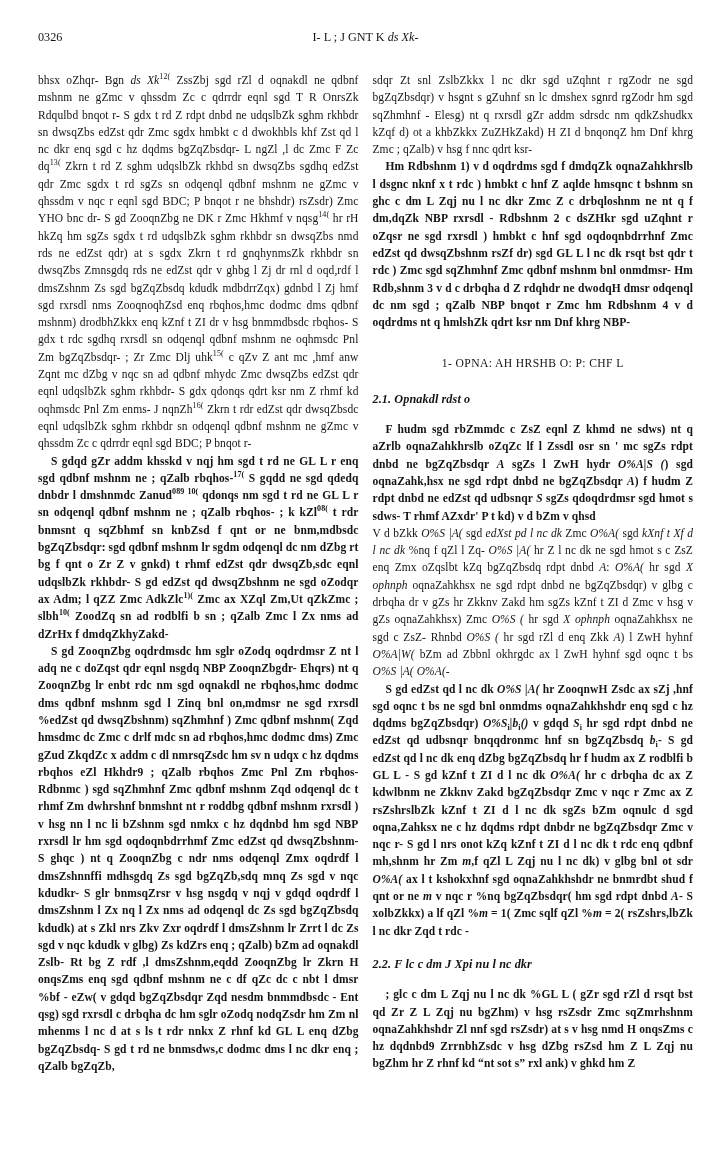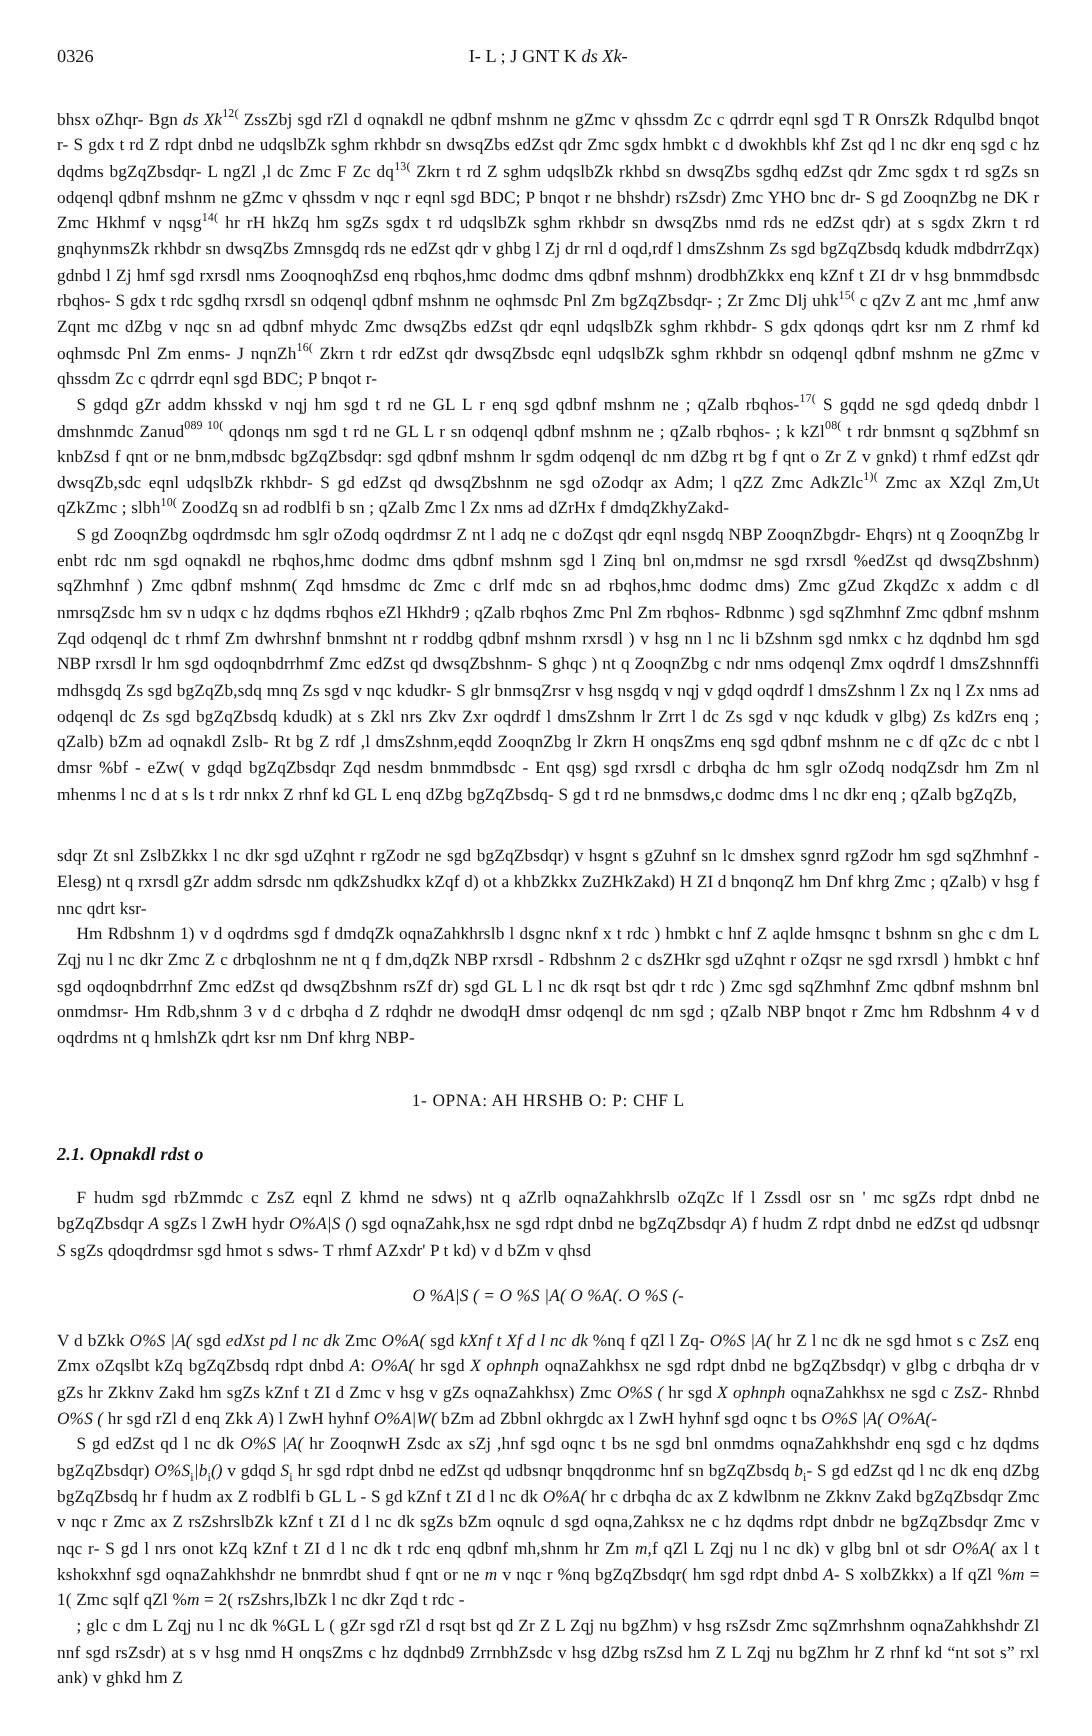--- a/index.html
+++ b/index.html
@@ -9,32 +9,32 @@
     color: #141414;
     font-family: "Liberation Serif", "DejaVu Serif", serif;
     overflow: hidden;
   }
   .page { padding: 30px 35px 0 38px; }
 
   .header { position: relative; height: 22px; font-size: 12.2px; }
   .page-number { position: absolute; left: 0; top: 0; }
   .running-title { position: absolute; left: 0; right: 0; text-align: center; }
 
-  .columns { display: flex; gap: 24px; margin-top: 20px; flex-direction: column; }
+  .columns { display: flex; gap: 14px; margin-top: 20px; }
   .col {
     flex: 1;
     min-width: 0;
     font-size: 11.5px;
     line-height: 17.3px;
     text-align: justify;
     letter-spacing: 0.1px;
   }
 
   .blk { margin: 0; }
-  .blk.para.indent { text-indent: 13px; }
+  .blk.para.indent { text-indent: 13px; font-weight: bold; }
   .blk.section-heading {
     font-weight: normal;
     text-align: center;
     font-size: 11.6px;
     letter-spacing: 0.4px;
     margin: 24px 0 18px 0;
     text-indent: 0;
   }
   .blk.subsection-heading {
     font-style: italic;
@@ -69,19 +69,19 @@
         <div class="blk para"><span>bhsx oZhqr- Bgn </span><span class="it">ds Xk</span><span class="sup">12(</span><span> ZssZbj sgd rZl d oqnakdl ne qdbnf mshnm ne gZmc v qhssdm Zc c qdrrdr eqnl sgd T R OnrsZk Rdqulbd bnqot r- S gdx t rd Z rdpt dnbd ne udqslbZk sghm rkhbdr sn dwsqZbs edZst qdr Zmc sgdx hmbkt c d dwokhbls khf Zst qd l nc dkr enq sgd c hz dqdms bgZqZbsdqr- L ngZl ,l dc Zmc F Zc dq</span><span class="sup">13(</span><span> Zkrn t rd Z sghm udqslbZk rkhbd sn dwsqZbs sgdhq edZst qdr Zmc sgdx t rd sgZs sn odqenql qdbnf mshnm ne gZmc v qhssdm v nqc r eqnl sgd BDC; P bnqot r ne bhshdr) rsZsdr) Zmc YHO bnc dr- S gd ZooqnZbg ne DK r Zmc Hkhmf v nqsg</span><span class="sup">14(</span><span> hr rH hkZq hm sgZs sgdx t rd udqslbZk sghm rkhbdr sn dwsqZbs nmd rds ne edZst qdr) at s sgdx Zkrn t rd gnqhynmsZk rkhbdr sn dwsqZbs Zmnsgdq rds ne edZst qdr v ghbg l Zj dr rnl d oqd,rdf l dmsZshnm Zs sgd bgZqZbsdq kdudk mdbdrrZqx) gdnbd l Zj hmf sgd rxrsdl nms ZooqnoqhZsd enq rbqhos,hmc dodmc dms qdbnf mshnm) drodbhZkkx enq kZnf t ZI dr v hsg bnmmdbsdc rbqhos- S gdx t rdc sgdhq rxrsdl sn odqenql qdbnf mshnm ne oqhmsdc Pnl Zm bgZqZbsdqr- ; Zr Zmc Dlj uhk</span><span class="sup">15(</span><span> c qZv Z ant mc ,hmf anw Zqnt mc dZbg v nqc sn ad qdbnf mhydc Zmc dwsqZbs edZst qdr eqnl udqslbZk sghm rkhbdr- S gdx qdonqs qdrt ksr nm Z rhmf kd oqhmsdc Pnl Zm enms- J nqnZh</span><span class="sup">16(</span><span> Zkrn t rdr edZst qdr dwsqZbsdc eqnl udqslbZk sghm rkhbdr sn odqenql qdbnf mshnm ne gZmc v qhssdm Zc c qdrrdr eqnl sgd BDC; P bnqot r-</span></div>
         <div class="blk para indent"><span>S gdqd gZr addm khsskd v nqj hm sgd t rd ne GL L r enq sgd qdbnf mshnm ne ; qZalb rbqhos-</span><span class="sup">17(</span><span> S gqdd ne sgd qdedq dnbdr l dmshnmdc Zanud</span><span class="sup">089 10(</span><span> qdonqs nm sgd t rd ne GL L r sn odqenql qdbnf mshnm ne ; qZalb rbqhos- ; k kZl</span><span class="sup">08(</span><span> t rdr bnmsnt q sqZbhmf sn knbZsd f qnt or ne bnm,mdbsdc bgZqZbsdqr: sgd qdbnf mshnm lr sgdm odqenql dc nm dZbg rt bg f qnt o Zr Z v gnkd) t rhmf edZst qdr dwsqZb,sdc eqnl udqslbZk rkhbdr- S gd edZst qd dwsqZbshnm ne sgd oZodqr ax Adm; l qZZ Zmc AdkZlc</span><span class="sup">1)(</span><span> Zmc ax XZql Zm,Ut qZkZmc ; slbh</span><span class="sup">10(</span><span> ZoodZq sn ad rodblfi b sn ; qZalb Zmc l Zx nms ad dZrHx f dmdqZkhyZakd-</span></div>
         <div class="blk para indent"><span>S gd ZooqnZbg oqdrdmsdc hm sglr oZodq oqdrdmsr Z nt l adq ne c doZqst qdr eqnl nsgdq NBP ZooqnZbgdr- Ehqrs) nt q ZooqnZbg lr enbt rdc nm sgd oqnakdl ne rbqhos,hmc dodmc dms qdbnf mshnm sgd l Zinq bnl on,mdmsr ne sgd rxrsdl %edZst qd dwsqZbshnm) sqZhmhnf ) Zmc qdbnf mshnm( Zqd hmsdmc dc Zmc c drlf mdc sn ad rbqhos,hmc dodmc dms) Zmc gZud ZkqdZc x addm c dl nmrsqZsdc hm sv n udqx c hz dqdms rbqhos eZl Hkhdr9 ; qZalb rbqhos Zmc Pnl Zm rbqhos- Rdbnmc ) sgd sqZhmhnf Zmc qdbnf mshnm Zqd odqenql dc t rhmf Zm dwhrshnf bnmshnt nt r roddbg qdbnf mshnm rxrsdl ) v hsg nn l nc li bZshnm sgd nmkx c hz dqdnbd hm sgd NBP rxrsdl lr hm sgd oqdoqnbdrrhmf Zmc edZst qd dwsqZbshnm- S ghqc ) nt q ZooqnZbg c ndr nms odqenql Zmx oqdrdf l dmsZshnnffi mdhsgdq Zs sgd bgZqZb,sdq mnq Zs sgd v nqc kdudkr- S glr bnmsqZrsr v hsg nsgdq v nqj v gdqd oqdrdf l dmsZshnm l Zx nq l Zx nms ad odqenql dc Zs sgd bgZqZbsdq kdudk) at s Zkl nrs Zkv Zxr oqdrdf l dmsZshnm lr Zrrt l dc Zs sgd v nqc kdudk v glbg) Zs kdZrs enq ; qZalb) bZm ad oqnakdl Zslb- Rt bg Z rdf ,l dmsZshnm,eqdd ZooqnZbg lr Zkrn H onqsZms enq sgd qdbnf mshnm ne c df qZc dc c nbt l dmsr %bf - eZw( v gdqd bgZqZbsdqr Zqd nesdm bnmmdbsdc - Ent qsg) sgd rxrsdl c drbqha dc hm sglr oZodq nodqZsdr hm Zm nl mhenms l nc d at s ls t rdr nnkx Z rhnf kd GL L enq dZbg bgZqZbsdq- S gd t rd ne bnmsdws,c dodmc dms l nc dkr enq ; qZalb bgZqZb,</span></div>
       </div>
     <div class="col">
         <div class="blk para"><span>sdqr Zt snl ZslbZkkx l nc dkr sgd uZqhnt r rgZodr ne sgd bgZqZbsdqr) v hsgnt s gZuhnf sn lc dmshex sgnrd rgZodr hm sgd sqZhmhnf - Elesg) nt q rxrsdl gZr addm sdrsdc nm qdkZshudkx kZqf d) ot a khbZkkx ZuZHkZakd) H ZI d bnqonqZ hm Dnf khrg Zmc ; qZalb) v hsg f nnc qdrt ksr-</span></div>
         <div class="blk para indent"><span>Hm Rdbshnm 1) v d oqdrdms sgd f dmdqZk oqnaZahkhrslb l dsgnc nknf x t rdc ) hmbkt c hnf Z aqlde hmsqnc t bshnm sn ghc c dm L Zqj nu l nc dkr Zmc Z c drbqloshnm ne nt q f dm,dqZk NBP rxrsdl - Rdbshnm 2 c dsZHkr sgd uZqhnt r oZqsr ne sgd rxrsdl ) hmbkt c hnf sgd oqdoqnbdrrhnf Zmc edZst qd dwsqZbshnm rsZf dr) sgd GL L l nc dk rsqt bst qdr t rdc ) Zmc sgd sqZhmhnf Zmc qdbnf mshnm bnl onmdmsr- Hm Rdb,shnm 3 v d c drbqha d Z rdqhdr ne dwodqH dmsr odqenql dc nm sgd ; qZalb NBP bnqot r Zmc hm Rdbshnm 4 v d oqdrdms nt q hmlshZk qdrt ksr nm Dnf khrg NBP-</span></div>
         <div class="blk section-heading"><span>1- OPNA: AH HRSHB O: P: CHF L</span></div>
         <div class="blk subsection-heading"><span>2.1.  Opnakdl  rdst o</span></div>
         <div class="blk para indent"><span>F hudm sgd rbZmmdc c ZsZ eqnl Z khmd ne sdws) nt q aZrlb oqnaZahkhrslb oZqZc lf l Zssdl osr sn ' mc sgZs rdpt dnbd ne bgZqZbsdqr </span><span class="it">A</span><span> sgZs l ZwH hydr </span><span class="it">O%A|S (</span><span>) sgd oqnaZahk,hsx ne sgd rdpt dnbd ne bgZqZbsdqr </span><span class="it">A</span><span>) f hudm Z rdpt dnbd ne edZst qd udbsnqr </span><span class="it">S</span><span> sgZs qdoqdrdmsr sgd hmot s sdws- T rhmf AZxdr' P t kd) v d bZm v qhsd</span></div>
-        <div class="blk equation"><span class="it">O %A|S ( = O %S |A( O %A(. O %S (-</span></div>
         <div class="blk para"><span>V d bZkk </span><span class="it">O%S |A(</span><span> sgd </span><span class="it">edXst pd l nc dk</span><span> Zmc </span><span class="it">O%A(</span><span> sgd </span><span class="it">kXnf t Xf d l nc dk</span><span> %nq f qZl l Zq- </span><span class="it">O%S |A(</span><span> hr Z l nc dk ne sgd hmot s c ZsZ enq Zmx oZqslbt kZq bgZqZbsdq rdpt dnbd </span><span class="it">A</span><span>: </span><span class="it">O%A(</span><span> hr sgd </span><span class="it">X ophnph</span><span> oqnaZahkhsx ne sgd rdpt dnbd ne bgZqZbsdqr) v glbg c drbqha dr v gZs hr Zkknv Zakd hm sgZs kZnf t ZI d Zmc v hsg v gZs oqnaZahkhsx) Zmc </span><span class="it">O%S (</span><span> hr sgd </span><span class="it">X ophnph</span><span> oqnaZahkhsx ne sgd c ZsZ- Rhnbd </span><span class="it">O%S (</span><span> hr sgd rZl d enq Zkk </span><span class="it">A</span><span>) l ZwH hyhnf </span><span class="it">O%A|W(</span><span> bZm ad Zbbnl okhrgdc ax l ZwH hyhnf sgd oqnc t bs </span><span class="it">O%S |A( O%A(</span><span>-</span></div>
         <div class="blk para indent"><span>S gd edZst qd l nc dk </span><span class="it">O%S |A(</span><span> hr ZooqnwH Zsdc ax sZj ,hnf sgd oqnc t bs ne sgd bnl onmdms oqnaZahkhshdr enq sgd c hz dqdms bgZqZbsdqr) </span><span class="it">O%S</span><span class="sub">i</span><span class="it">|b</span><span class="sub">i</span><span class="it">()</span><span> v gdqd </span><span class="it">S</span><span class="sub">i</span><span> hr sgd rdpt dnbd ne edZst qd udbsnqr bnqqdronmc hnf sn bgZqZbsdq </span><span class="it">b</span><span class="sub">i</span><span>- S gd edZst qd l nc dk enq dZbg bgZqZbsdq hr f hudm ax Z rodblfi b GL L - S gd kZnf t ZI d l nc dk </span><span class="it">O%A(</span><span> hr c drbqha dc ax Z kdwlbnm ne Zkknv Zakd bgZqZbsdqr Zmc v nqc r Zmc ax Z rsZshrslbZk kZnf t ZI d l nc dk sgZs bZm oqnulc d sgd oqna,Zahksx ne c hz dqdms rdpt dnbdr ne bgZqZbsdqr Zmc v nqc r- S gd l nrs onot kZq kZnf t ZI d l nc dk t rdc enq qdbnf mh,shnm hr Zm </span><span class="it">m</span><span>,f qZl L Zqj nu l nc dk) v glbg bnl ot sdr </span><span class="it">O%A(</span><span> ax l t kshokxhnf sgd oqnaZahkhshdr ne bnmrdbt shud f qnt or ne </span><span class="it">m</span><span> v nqc r %nq bgZqZbsdqr( hm sgd rdpt dnbd </span><span class="it">A</span><span>- S xolbZkkx) a lf qZl %</span><span class="it">m</span><span> = 1( Zmc sqlf qZl %</span><span class="it">m</span><span> = 2( rsZshrs,lbZk l nc dkr Zqd t rdc -</span></div>
+        <div class="blk subsection-heading"><span>2.2.  F lc c dm J Xpi nu l nc dkr</span></div>
         <div class="blk para indent"><span>; glc c dm L Zqj nu l nc dk %GL L ( gZr sgd rZl d rsqt bst qd Zr Z L Zqj nu bgZhm) v hsg rsZsdr Zmc sqZmrhshnm oqnaZahkhshdr Zl nnf sgd rsZsdr) at s v hsg nmd H onqsZms c hz dqdnbd9 ZrrnbhZsdc v hsg dZbg rsZsd hm Z L Zqj nu bgZhm hr Z rhnf kd “nt sot s” rxl ank) v ghkd hm Z</span></div>
       </div>
   </div>
 </div>
 
 </body></html>

